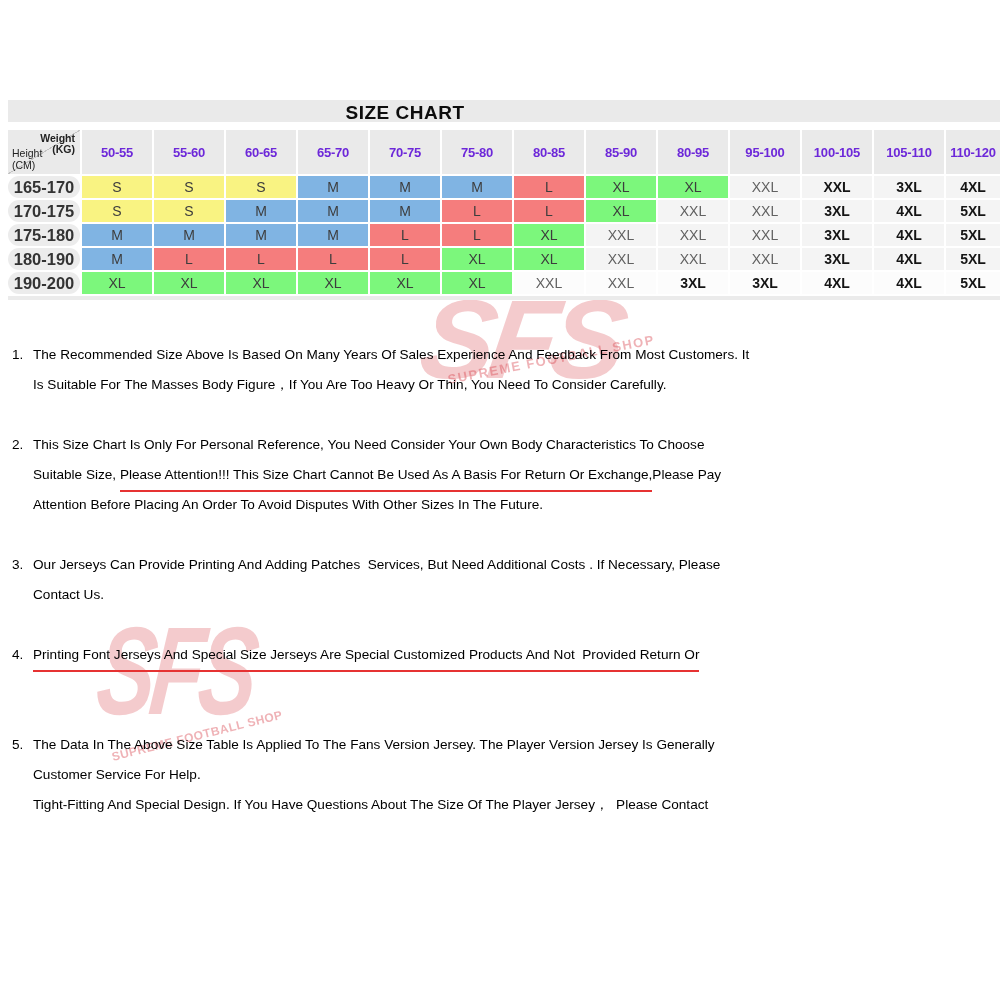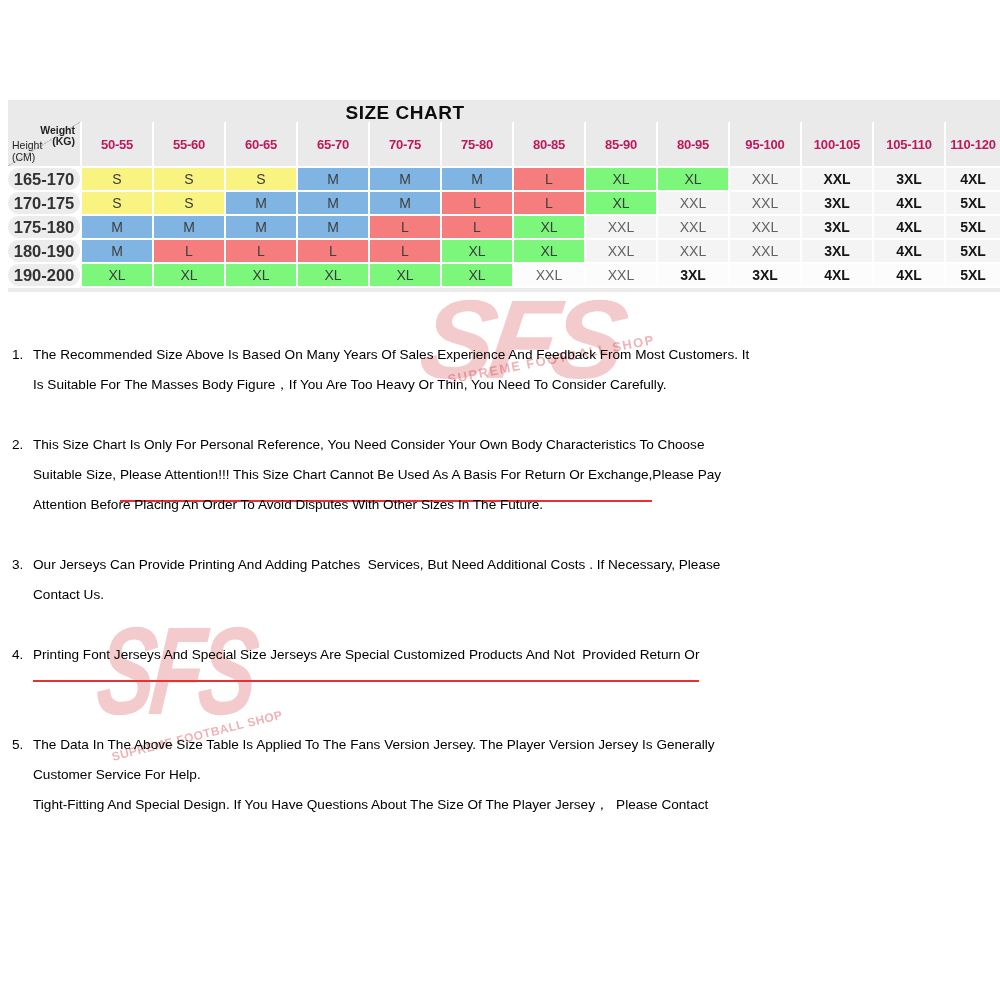--- a/index.html
+++ b/index.html
@@ -24,29 +24,29 @@
   .wm-arc.lower { left:112px; top:750px; font-size:12px; letter-spacing:0.5px; transform:rotate(-14deg); }
 
   
   .table-wrap { position:absolute; left:8px; top:100px; width:992px; z-index:1; overflow:hidden; }
   .title-band { height:22px; background:#eaeaea; position:relative; }
   .title-band .title {
     position:absolute; left:0; top:0; width:794px; text-align:center;
     line-height:26px; font-size:19px; font-weight:bold; color:#0d0d0d; letter-spacing:0.5px;
   }
   .grid {
-    margin-top:0;
+    margin-top:8px;
     display:grid;
     grid-template-columns:72px repeat(12,70px) 54px;
     grid-template-rows:44px repeat(5,22px);
     gap:2px;
     width:992px;
   }
   .cell { display:flex; align-items:center; justify-content:center; font-size:14px; color:#3d3d3d; overflow:hidden; }
-  .hdr  { background:#eaeaea; font-weight:bold; font-size:13px; color:#be185d; letter-spacing:-0.2px; }
+  .hdr  { background:#eaeaea; font-weight:bold; font-size:13px; color:#6d28d9; letter-spacing:-0.2px; }
   .corner {
     background-color:#eaeaea; position:relative;
     background-image:linear-gradient(to bottom right, transparent 49.3%, #c4c4c4 49.3%, #c4c4c4 50.7%, transparent 50.7%);
   }
   .corner .wt { position:absolute; top:3px; right:5px; text-align:right; font-size:10.5px; font-weight:bold; color:#222; line-height:11px; }
   .corner .ht { position:absolute; bottom:3px; left:4px; text-align:left; font-size:10.5px; color:#222; line-height:12px; }
   .rl   { background:#ececec; font-weight:bold; font-size:16.5px; color:#333;border-radius:11px; }
   .c-y { background:#f9f382; }
   .c-b { background:#80b4e3; }
   .c-r { background:#f57d7d; }
@@ -55,21 +55,21 @@
   .c-P { background:#f4f4f4; color:#141414; font-weight:bold; }
   .lastrow.c-p, .lastrow.c-P { background:#fcfcfc; }
   .bottom-strip { height:4px; background:#ebebeb; margin-top:2px; }
 
   
   .notes { position:absolute; left:0; top:0; width:1000px; height:1000px; z-index:1; pointer-events:none; }
   .note { position:absolute; left:12px; width:980px; }
   .note-num { position:absolute; left:0; top:0; line-height:30px; font-size:13.6px; color:#000; }
   .note-body { margin-left:21px; }
   .note-line { line-height:30px; font-size:13.6px; color:#000; white-space:pre; }
-  .redline { border-bottom:2.5px solid #e63232; padding-bottom:18px; }
+  .redline { border-bottom:2.5px solid #e63232; padding-bottom:8px; }
 </style>
 </head>
 <body>
 
 <div class="wm wm-sfs upper">SFS</div>
 <div class="wm wm-arc upper">SUPREME FOOTBALL SHOP</div>
 <div class="wm wm-sfs lower">SFS</div>
 <div class="wm wm-arc lower">SUPREME FOOTBALL SHOP</div>
 
 <div class="table-wrap">

